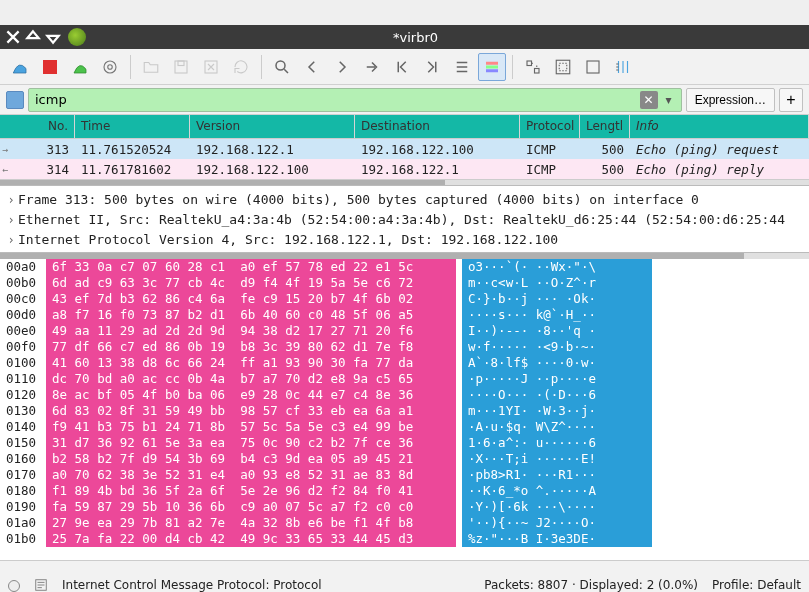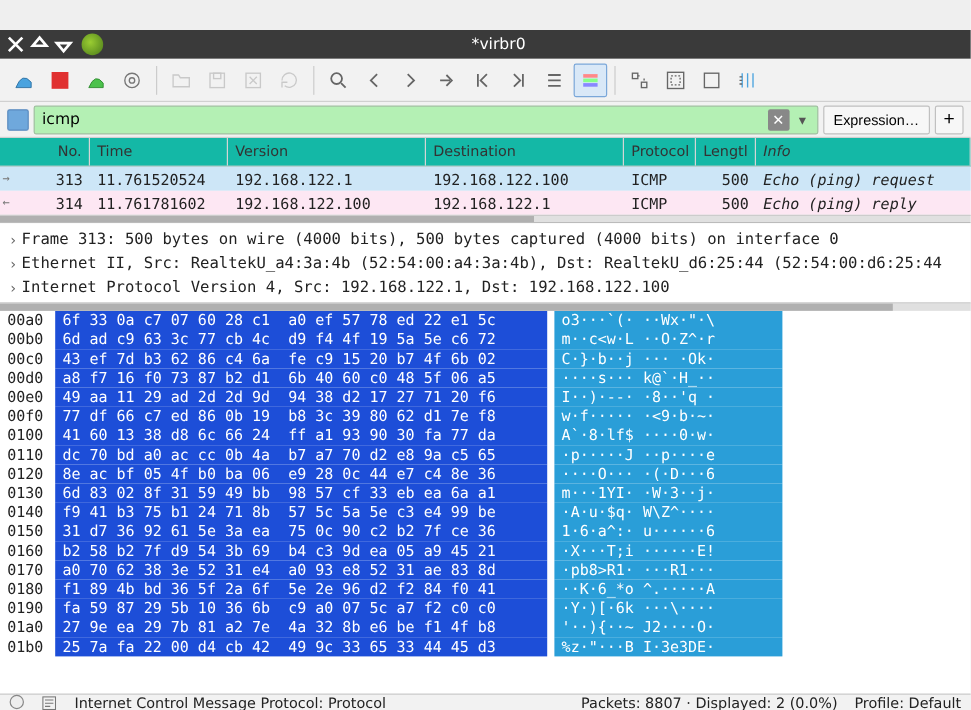--- a/index.html
+++ b/index.html
@@ -58,26 +58,26 @@
   .details { background:#fff; border-bottom:1px solid #bbb; font-family:"DejaVu Sans Mono",monospace; font-size:13px; padding:4px 4px 2px 4px; line-height:20px;}
   .details .tree-row { display:flex; align-items:center; cursor:pointer;}
   .details .caret { width:14px; color:#666; font-size:12px; text-align:center;}
   .details-scroll { height:6px; background:#e0e0e0; position:relative;}
   .details-scroll .thumb { position:absolute; left:0; height:100%; background:#b0b0b0;}
 
   
   .hex { flex:1; background:#fff; overflow:hidden; font-family:"DejaVu Sans Mono","Liberation Mono",monospace; font-size:12.5px; line-height:16px;}
   .hex-row { display:flex; white-space:pre;}
   .hex-off { width:46px; padding-left:6px; color:#222;}
-  .hex-bytes { background:#1d4ed8; color:#fff; padding:0 6px; width: 410px;}
+  .hex-bytes { background:#ec4899; color:#fff; padding:0 6px; width: 410px;}
   .hex-ascii { background:#2a9ed8; color:#fff; padding:0 6px; flex:0 0 auto; width: 190px; overflow:hidden;}
   .hex .gap { width:6px;}
 
   
-  .status { height:14px; border-top:1px solid #ccc; background:#f2f2f2; display:flex; align-items:flex-start; padding:0 8px; font-size:12px; gap:14px;}
+  .status { height:32px; border-top:1px solid #ccc; background:#f2f2f2; display:flex; align-items:flex-end; padding:0 8px; font-size:12px; gap:14px;}
   .status .led { width:12px; height:12px; border:1px solid #888; border-radius:50%; background:#eee;}
   .status .note { width:14px; height:14px;}
   .status .spacer { flex:1;}
 </style>
 </head>
 <body>
 
 <div class="titlebar">
   <div class="win-icon">
       <svg viewBox="0 0 16 16">

